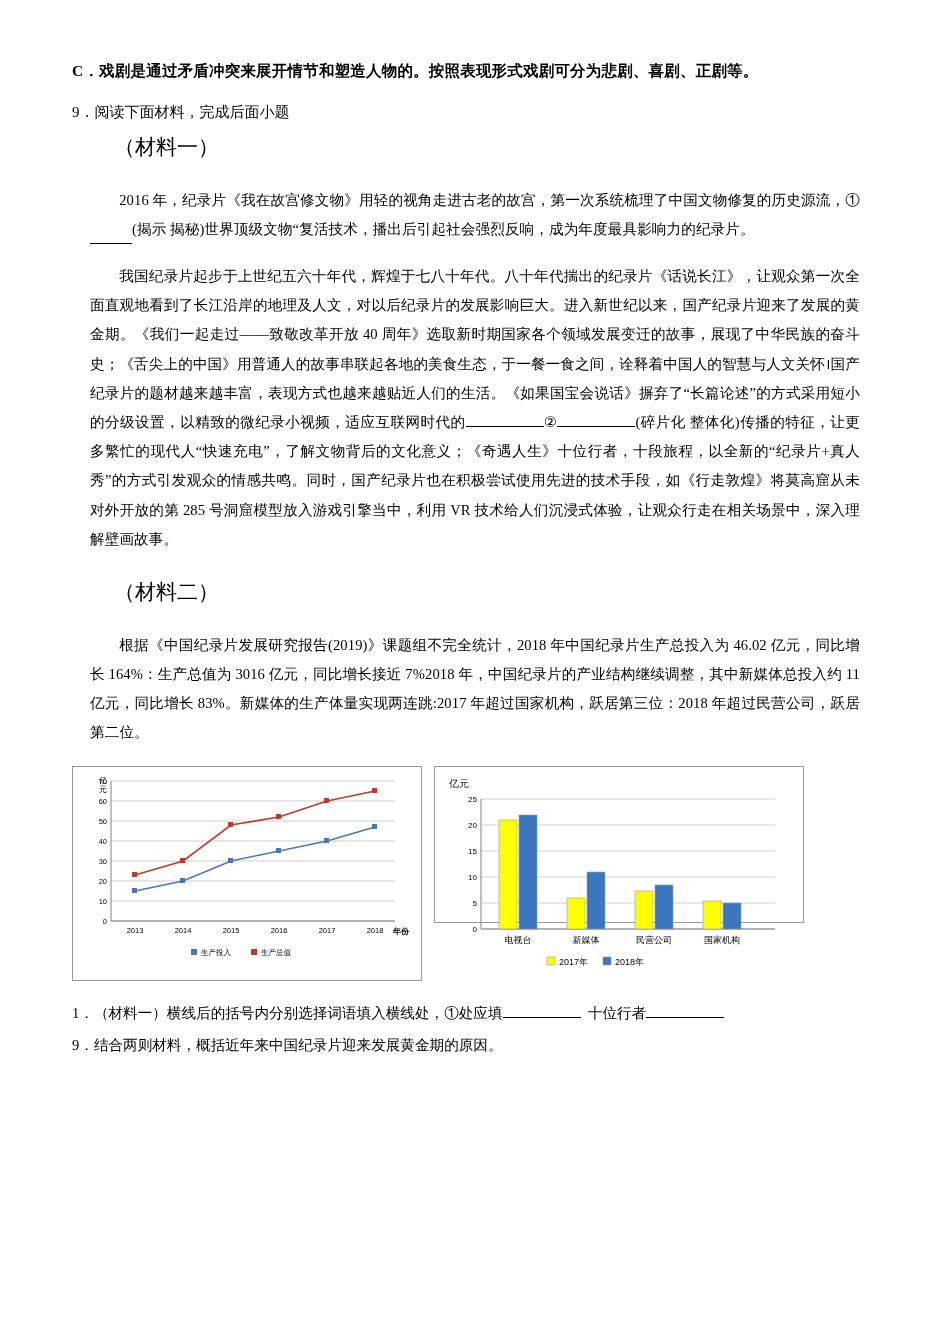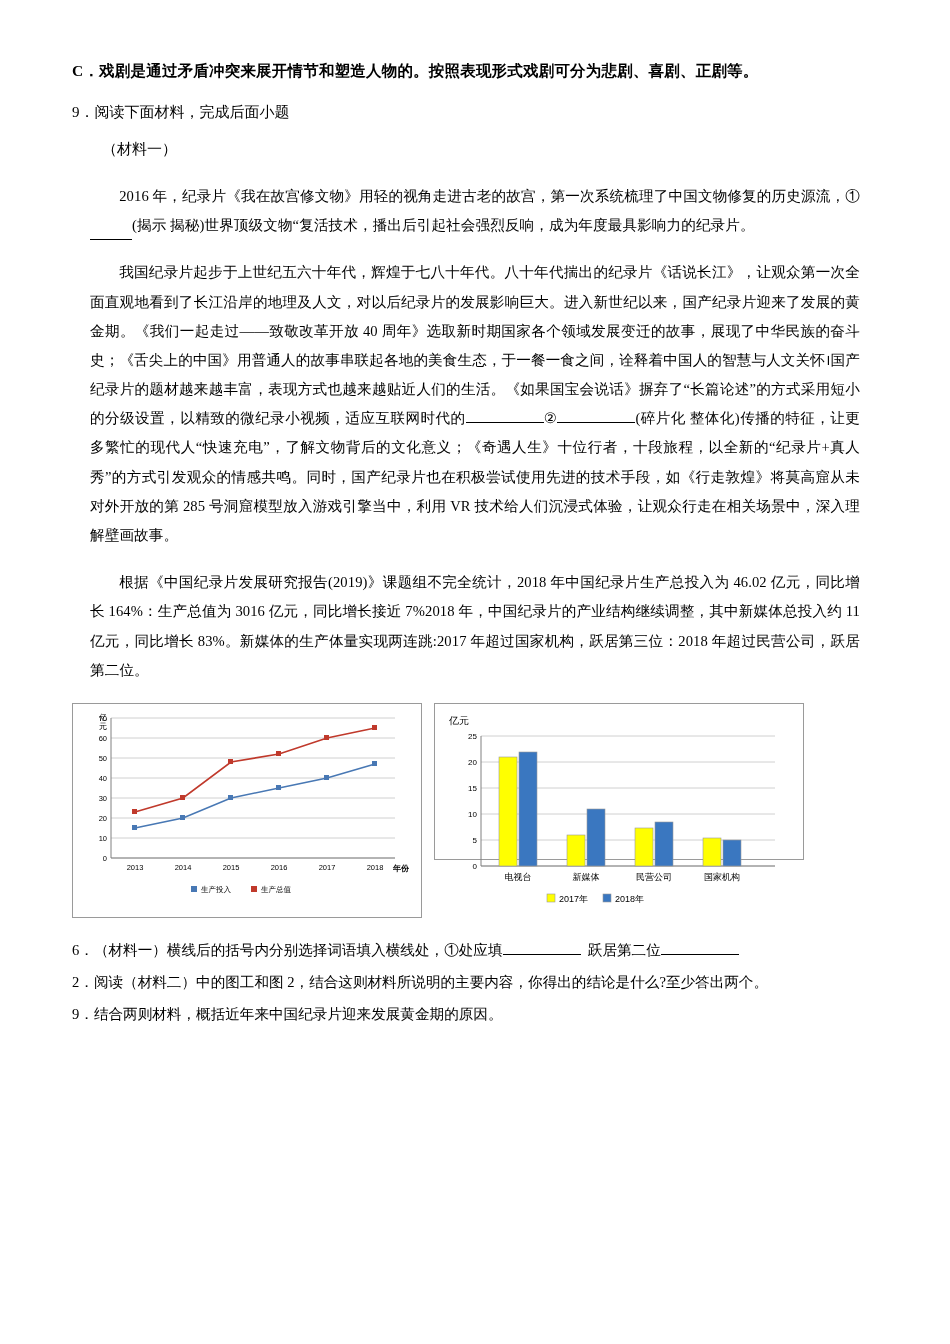--- a/index.html
+++ b/index.html
@@ -28,24 +28,24 @@
     line-height: 1.95;
     letter-spacing: 0.2px;
     text-align: justify;
   }
   .q-head {
     font-size: 15px;
     margin-top: 12px;
     line-height: 1.9;
   }
   .mat-label {
-    font-size: 15px;
+    font-size: 21px;
     line-height: 1.95;
     text-indent: 2em;
-    margin-top: 8px;
+    margin-top: 0;
   }
   .para {
     font-size: 14.6px;
     line-height: 2.0;
     text-indent: 2em;
     text-align: justify;
     margin: 18px;
     letter-spacing: 0.1px;
   }
   .blank {
@@ -101,20 +101,21 @@
   <div class="mat-label">（材料一）</div>
 
   <p class="para">
     <span>2016 年，纪录片《我在故宫修文物》用轻的视角走进古老的故宫，第一次系统梳理了中国文物修复的历史源流，</span><span class="circled">①</span><span class="blank"></span><span>(揭示   揭秘)世界顶级文物“复活技术，播出后引起社会强烈反响，成为年度最具影响力的纪录片。</span>
   </p>
 
   <p class="para">
     <span>我国纪录片起步于上世纪五六十年代，辉煌于七八十年代。八十年代揣出的纪录片《话说长江》，让观众第一次全面直观地看到了长江沿岸的地理及人文，对以后纪录片的发展影响巨大。进入新世纪以来，国产纪录片迎来了发展的黄金期。《我们一起走过——致敬改革开放 40 周年》选取新时期国家各个领域发展变迁的故事，展现了中华民族的奋斗史；《舌尖上的中国》用普通人的故事串联起各地的美食生态，于一餐一食之间，诠释着中国人的智慧与人文关怀।国产纪录片的题材越来越丰富，表现方式也越来越贴近人们的生活。《如果国宝会说话》摒弃了“长篇论述”的方式采用短小的分级设置，以精致的微纪录小视频，适应互联网时代的</span><span class="blank-lg"></span><span class="circled">②</span><span class="blank-lg"></span><span>(碎片化    整体化)传播的特征，让更多繁忙的现代人“快速充电”，了解文物背后的文化意义；《奇遇人生》十位行者，十段旅程，以全新的“纪录片+真人秀”的方式引发观众的情感共鸣。同时，国产纪录片也在积极尝试使用先进的技术手段，如《行走敦煌》将莫高窟从未对外开放的第 285 号洞窟模型放入游戏引擎当中，利用 VR 技术给人们沉浸式体验，让观众行走在相关场景中，深入理解壁画故事。</span>
   </p>
 
+  <div class="mat-label">（材料二）</div>
 
   <p class="para">根据《中国纪录片发展研究报告(2019)》课题组不完全统计，2018 年中国纪录片生产总投入为 46.02 亿元，同比增长 164%：生产总值为 3016 亿元，同比增长接近 7%2018 年，中国纪录片的产业结构继续调整，其中新媒体总投入约 11 亿元，同比增长 83%。新媒体的生产体量实现两连跳:2017 年超过国家机构，跃居第三位：2018 年超过民营公司，跃居第二位。</p>
 
   <div class="charts">
 
     <div class="chart-box chart-left">
       <svg width="348" height="213" viewBox="0 0 348 213">
 
         <text x="26" y="16" font-size="8">亿</text>
         <text x="26" y="25" font-size="8">元</text>
@@ -234,19 +235,18 @@
           <rect x="168" y="190" width="8" height="8" fill="#3a77c0" stroke="#999" stroke-width="0.6"></rect>
           <text x="180" y="198" font-size="9" fill="#000">2018年</text>
         </g>
       </svg>
     </div>
 
   </div>
 
   <div class="q-list">
     <div class="q-item">
-      <span>6．（材料一）横线后的括号内分别选择词语填入横线处，①处应填</span><span class="blank-lg"></span>&nbsp;&nbsp;<span>跃居第二位</span><span class="blank-lg"></span>
+      <span>1．（材料一）横线后的括号内分别选择词语填入横线处，①处应填</span><span class="blank-lg"></span>&nbsp;&nbsp;<span>十位行者</span><span class="blank-lg"></span>
     </div>
-    <div class="q-item">2．阅读（材料二）中的图工和图 2，结合这则材料所说明的主要内容，你得出的结论是什么?至少答出两个。</div>
     <div class="q-item">9．结合两则材料，概括近年来中国纪录片迎来发展黄金期的原因。</div>
   </div>
 
 </div>
 
 </body></html>

